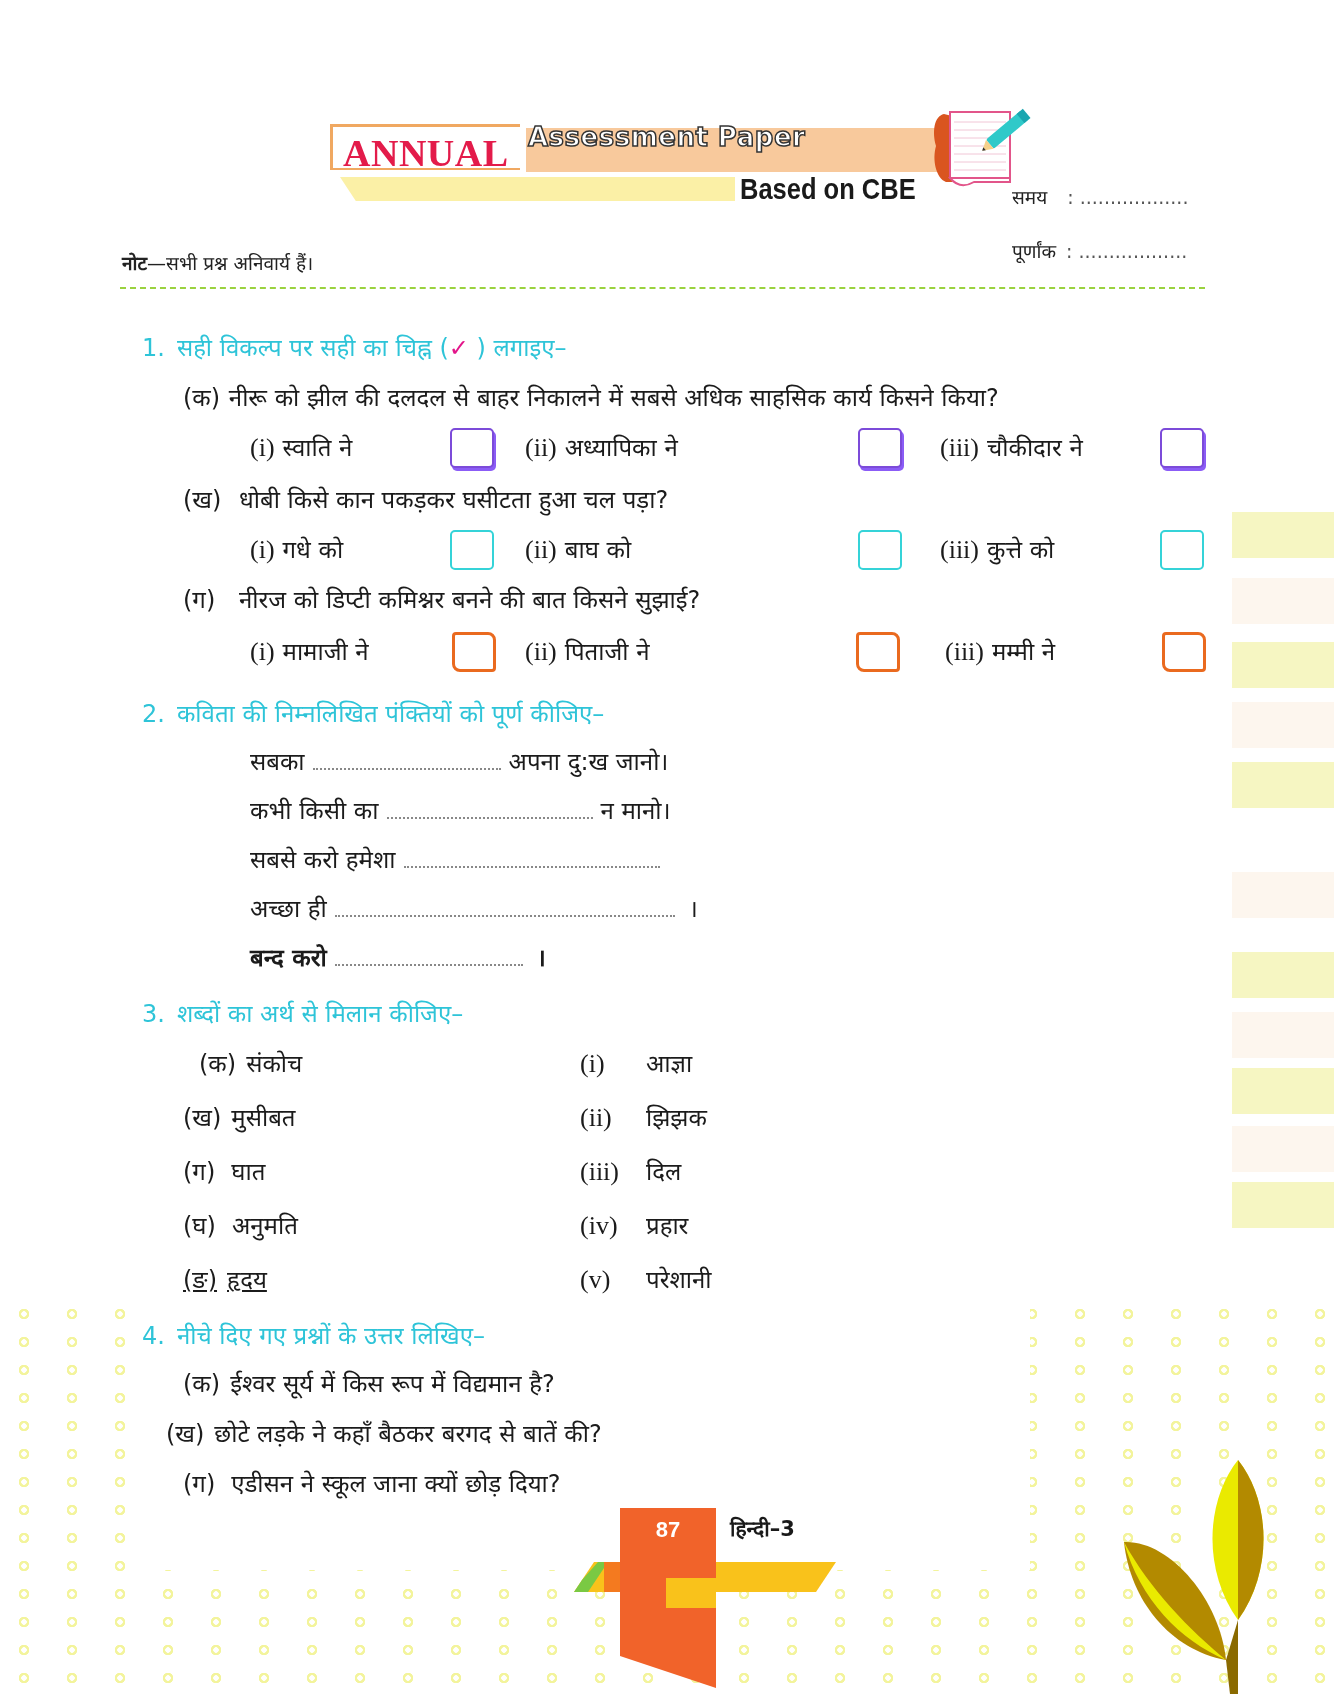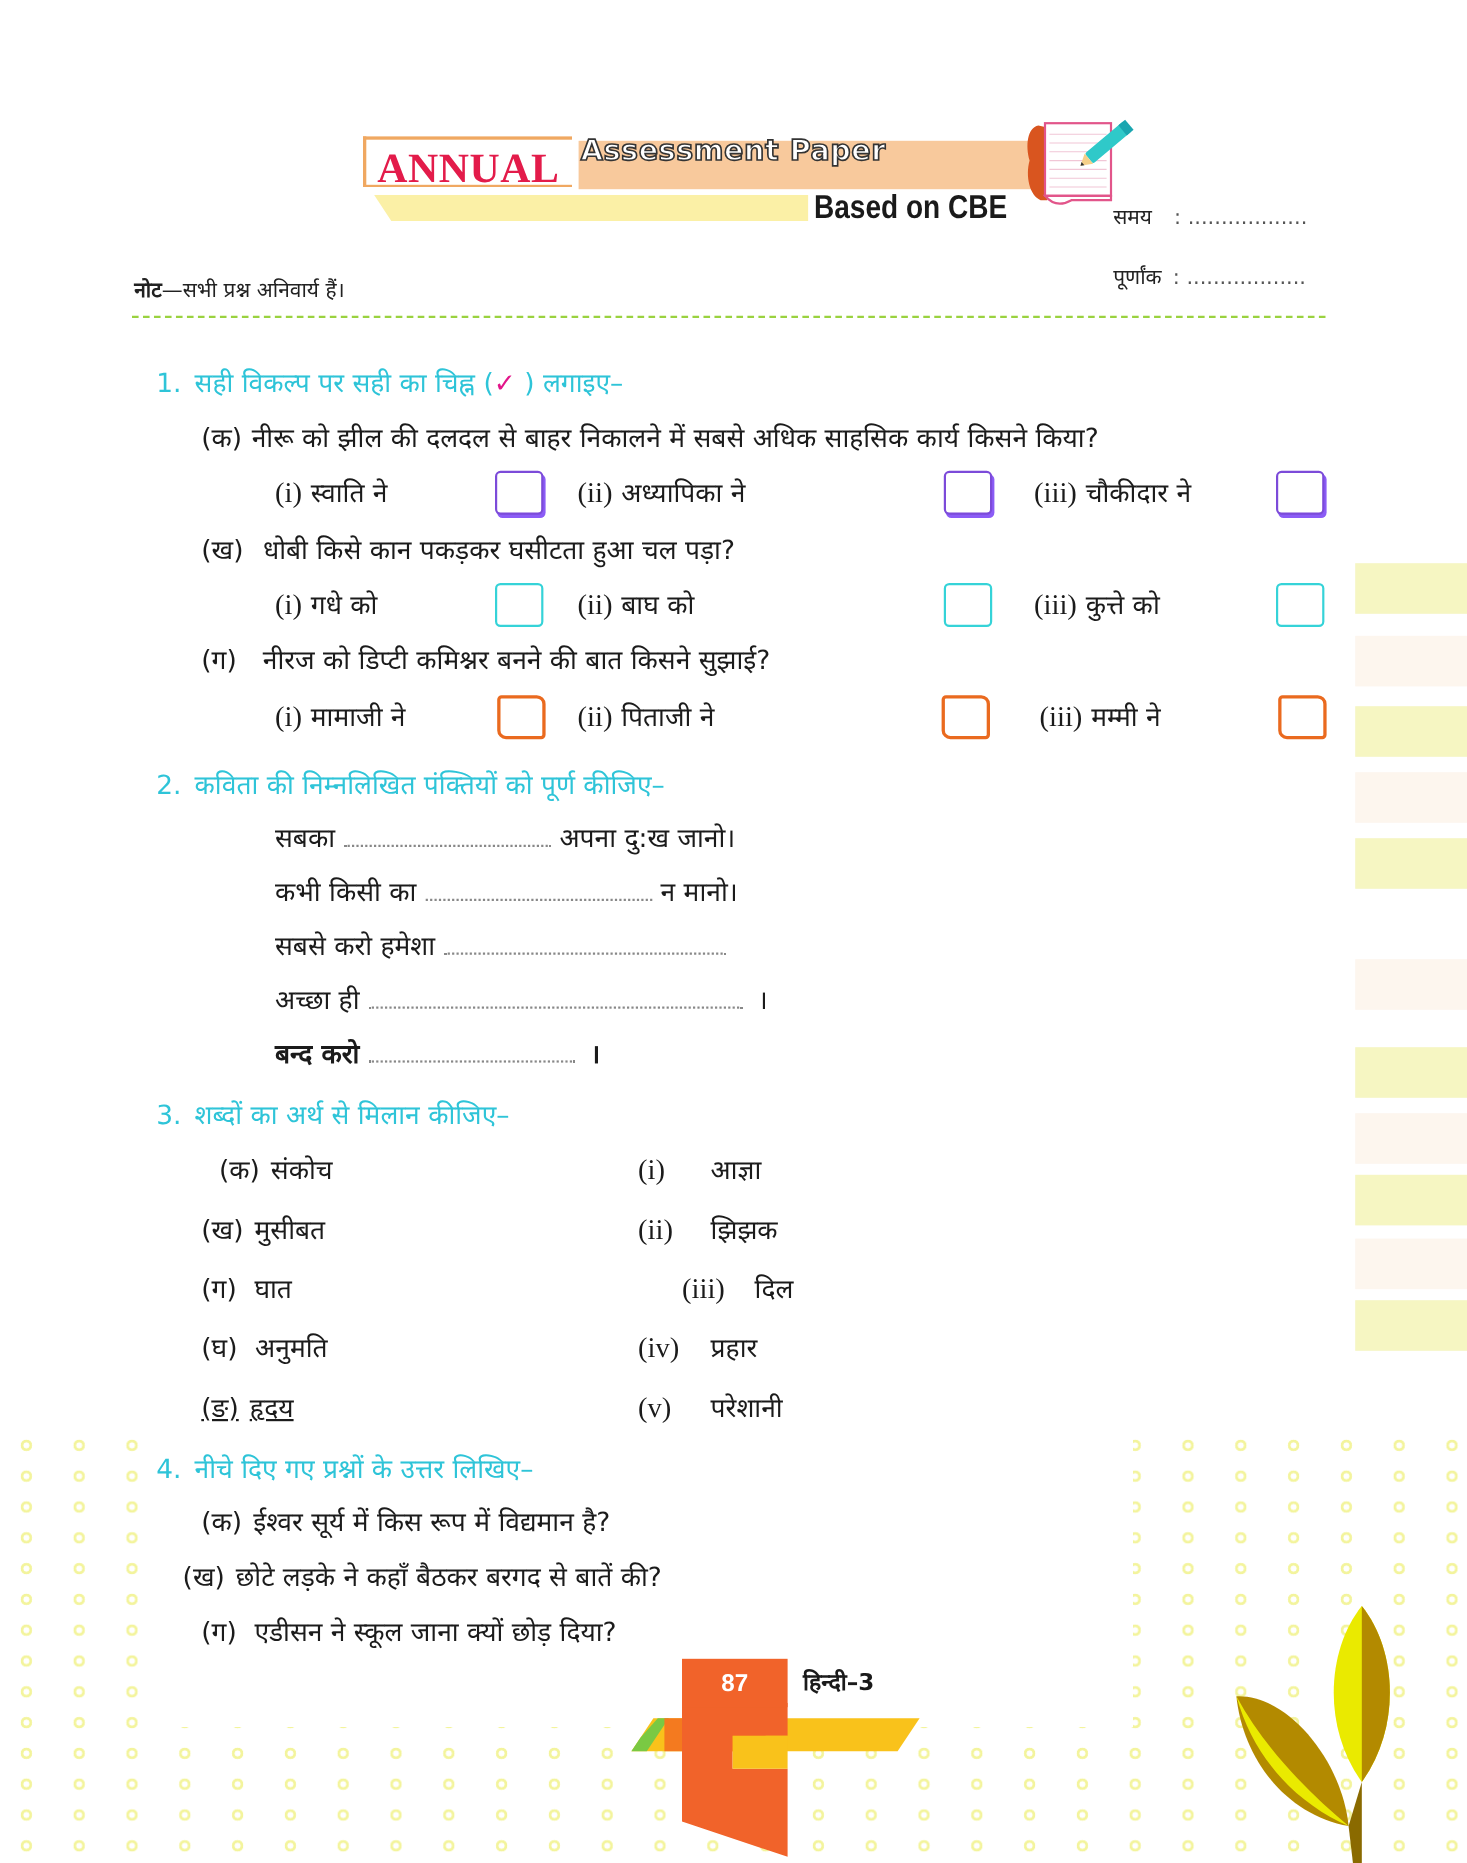--- a/index.html
+++ b/index.html
@@ -205,21 +205,21 @@
   <span class="num">3.</span><span>शब्दों का अर्थ से मिलान कीजिए–</span>
 </div>
 <div class="line" style="left:183px;top:1046px;margin-left:16px;"><span>(क)</span><span style="margin-left:10px">संकोच</span></div>
 <div class="line" style="left:183px;top:1100px;"><span>(ख)</span><span style="margin-left:10px">मुसीबत</span></div>
 <div class="line" style="left:183px;top:1154px;"><span>(ग)</span><span style="margin-left:16px">घात</span></div>
 <div class="line" style="left:183px;top:1208px;"><span>(घ)</span><span style="margin-left:16px">अनुमति</span></div>
 <div class="line" style="left:183px;top:1262px;text-decoration:underline;"><span>(ङ)</span><span style="margin-left:10px">हृदय</span></div>
 
 <div class="line" style="left:580px;top:1046px;"><span class="opt-idx" style="display:inline-block;width:58px">(i)</span><span>आज्ञा</span></div>
 <div class="line" style="left:580px;top:1100px;"><span class="opt-idx" style="display:inline-block;width:58px">(ii)</span><span>झिझक</span></div>
-<div class="line" style="left:580px;top:1154px;margin-left:40px;"><span class="opt-idx" style="display:inline-block;width:58px">(iii)</span><span>दिल</span></div>
+<div class="line" style="left:580px;top:1154px;"><span class="opt-idx" style="display:inline-block;width:58px">(iii)</span><span>दिल</span></div>
 <div class="line" style="left:580px;top:1208px;"><span class="opt-idx" style="display:inline-block;width:58px">(iv)</span><span>प्रहार</span></div>
 <div class="line" style="left:580px;top:1262px;"><span class="opt-idx" style="display:inline-block;width:58px">(v)</span><span>परेशानी</span></div>
 
 <div class="q-head" style="left:142px;top:1318px;">
   <span class="num">4.</span><span>नीचे दिए गए प्रश्नों के उत्तर लिखिए–</span>
 </div>
 <div class="line" style="left:183px;top:1366px;"><span>(क)</span><span style="margin-left:10px">ईश्वर सूर्य में किस रूप में विद्यमान है?</span></div>
 <div class="line" style="left:166px;top:1416px;"><span>(ख)</span><span style="margin-left:10px">छोटे लड़के ने कहाँ बैठकर बरगद से बातें की?</span></div>
 <div class="line" style="left:183px;top:1466px;"><span>(ग)</span><span style="margin-left:16px">एडीसन ने स्कूल जाना क्यों छोड़ दिया?</span></div>
 

